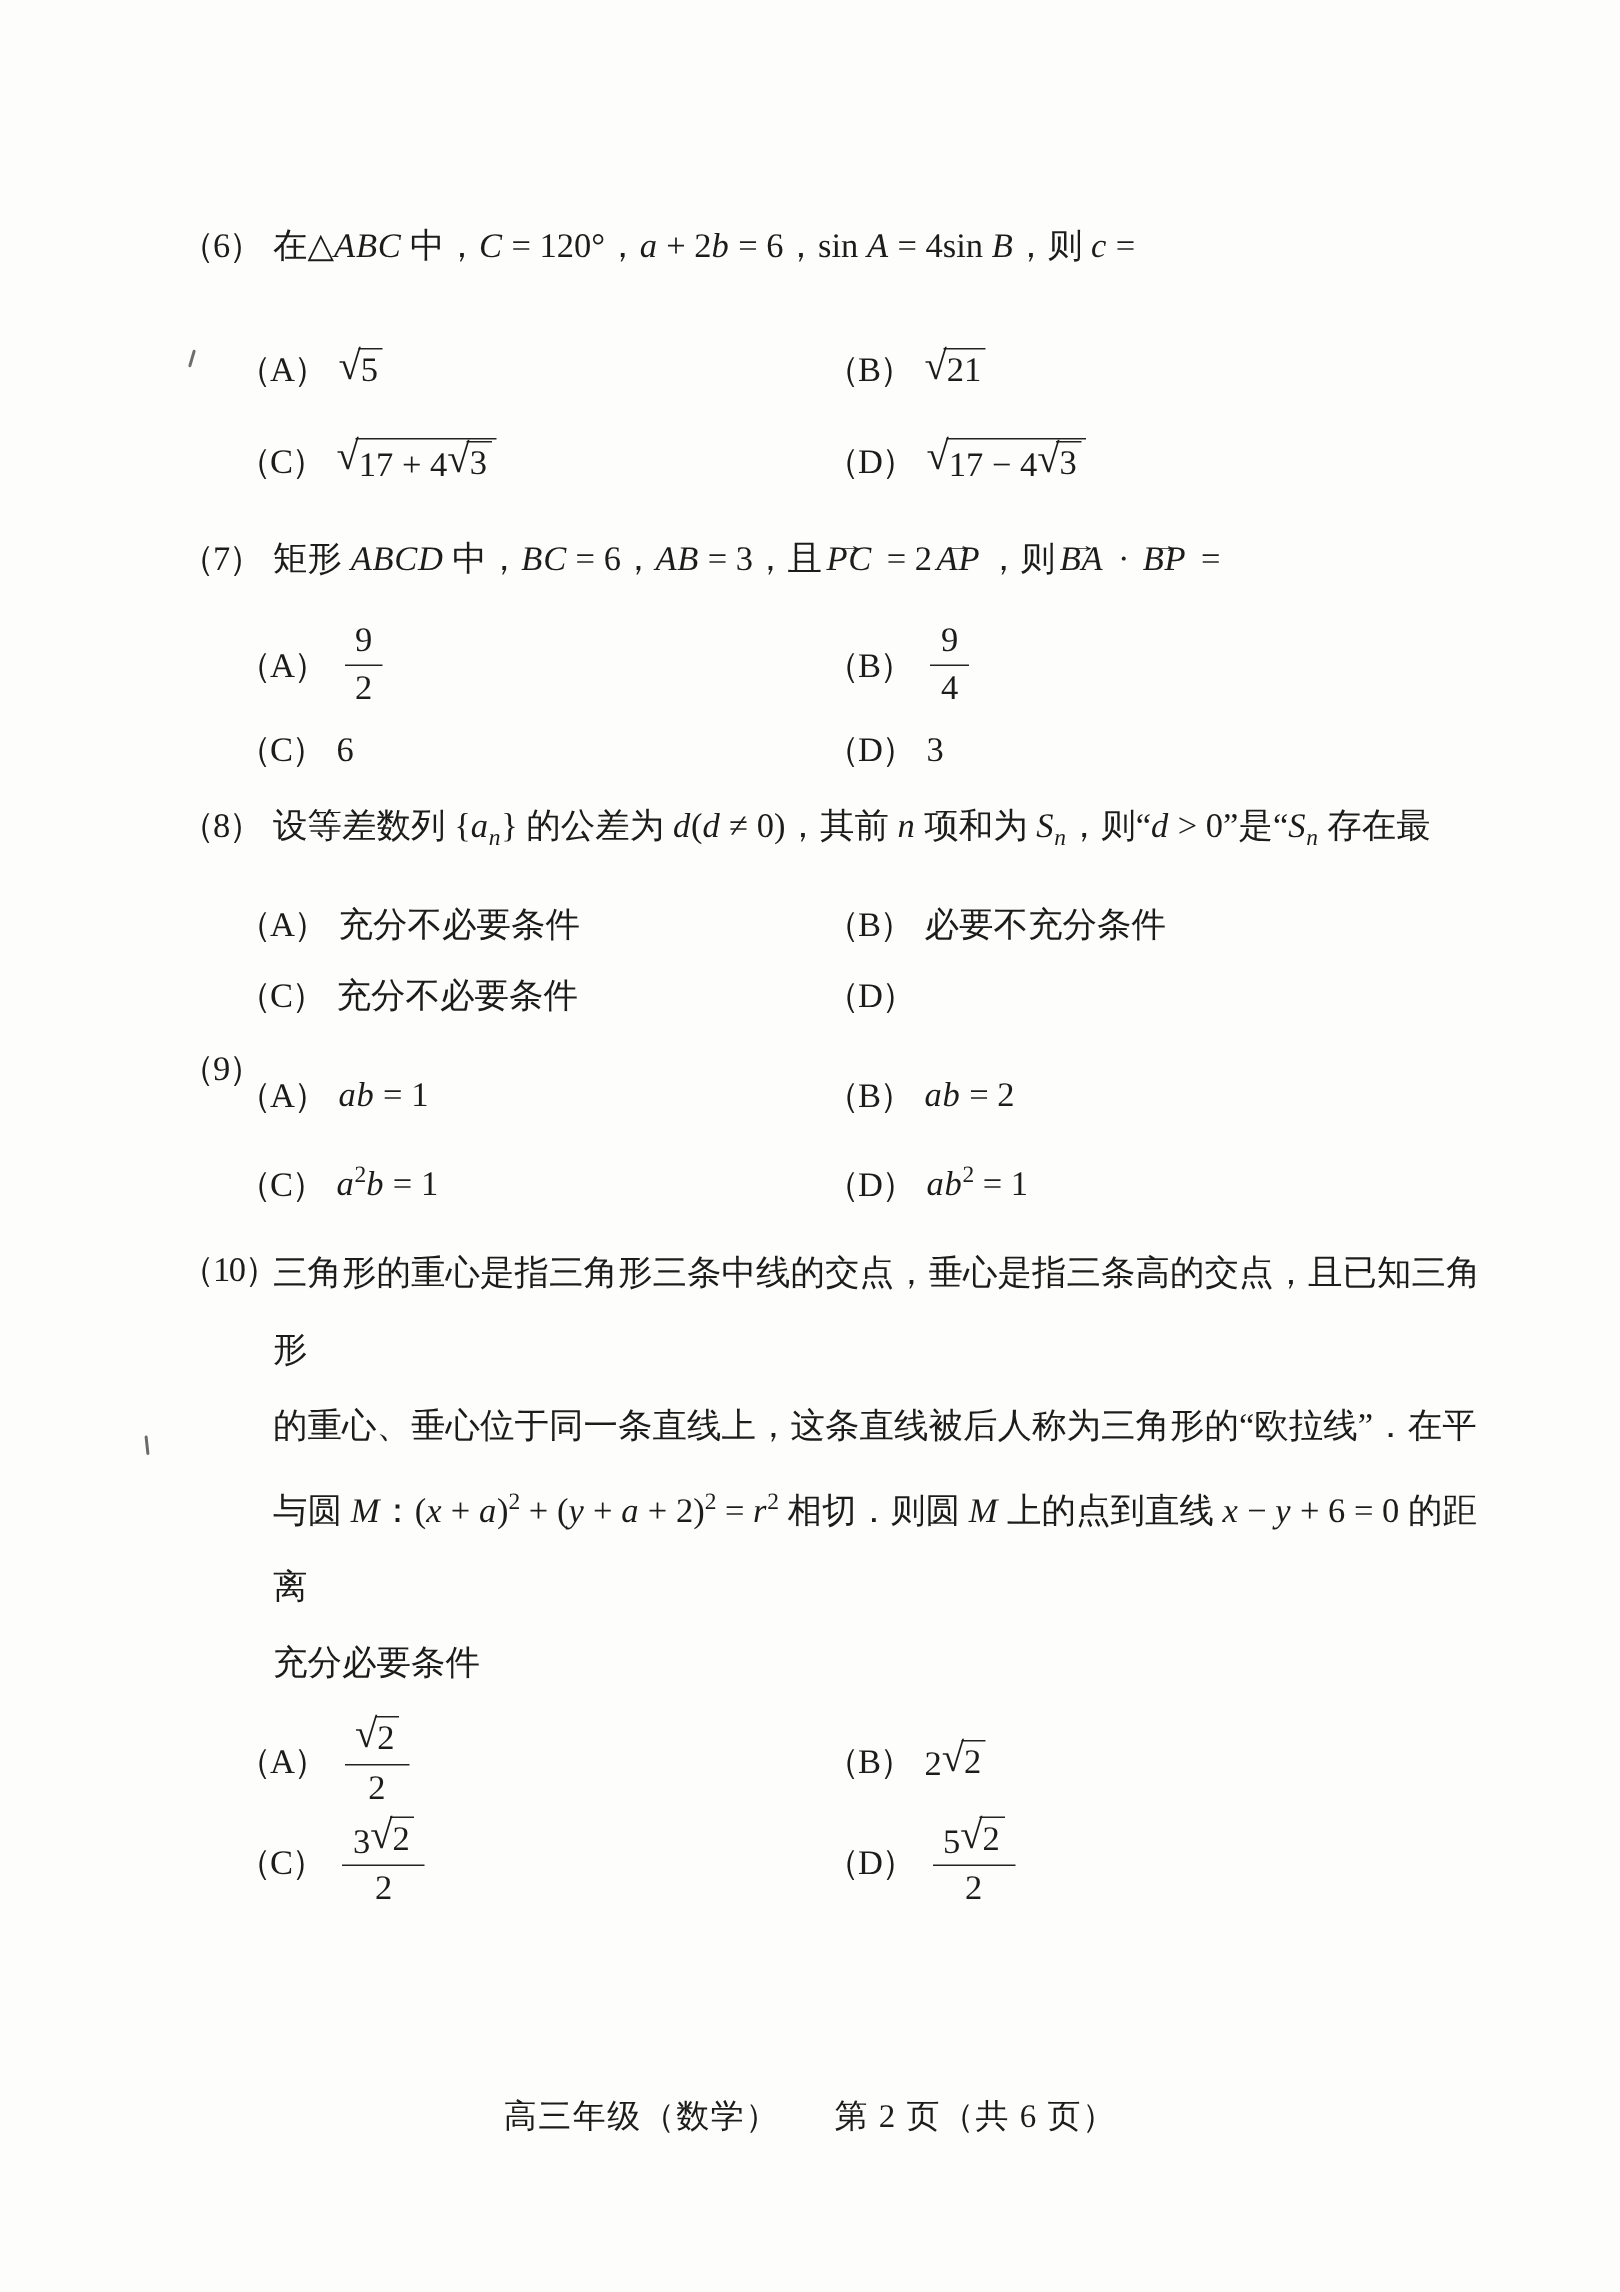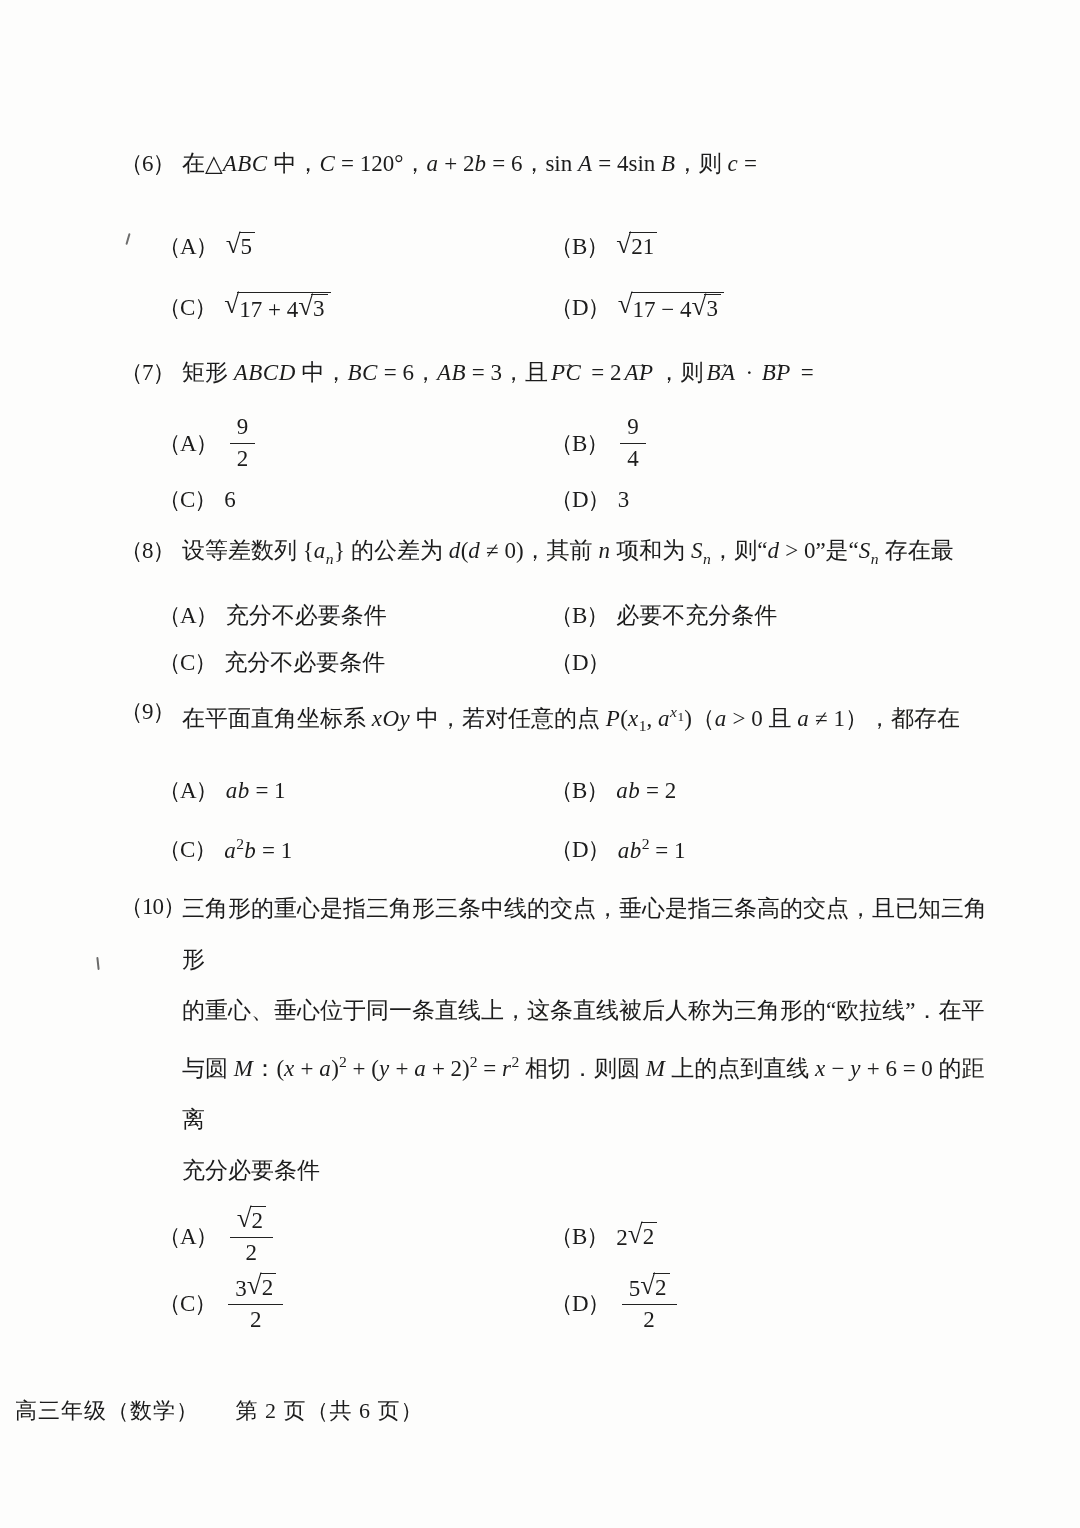--- a/index.html
+++ b/index.html
@@ -55,21 +55,21 @@
 
   .vec { position:relative; display:inline-block; font-style:italic; margin:0 4px 0 3px; letter-spacing:0.5px;font-family:Liberation Serif, serif; }
   .vec::after {
     content:"\2192"; position:absolute; left:50%; top:-0.66em;
     transform:translateX(-50%) scaleX(1.7);
     font-size:0.6em; font-style:normal;
   }
 
   .footer {
     position:absolute; left:0; right:0; top:1396px;
-    font-size:22px; letter-spacing:1px;
+    text-align:center; font-size:22px; letter-spacing:1px;
   }
   .footer span { margin:0 15px; }
 
   
   .artifact-1 { position:absolute; left:127px; top:233px; width:2px; height:12px; background:#4a4a4a; transform:rotate(16deg); border-radius:1px; opacity:0.8; }
   .artifact-2 { position:absolute; left:97px; top:957px; width:2px; height:13px; background:#3a3a3a; transform:rotate(-6deg); border-radius:1px; opacity:0.75; }
 </style>
 </head>
 <body>
 
@@ -176,21 +176,20 @@
           <span class="opt-label">（D）</span>
         </div>
       </div>
     </div>
   </section>
 
   <section class="question q9">
     <div class="qnum">（9）</div>
     <div class="qbody">
       <div class="stem">
-        <div class="stem-line">在平面直角坐标系 <i>xOy</i> 中，若对任意的点 <i>P</i>(<i>x</i><sub>1</sub>, <i>a</i><sup><i>x</i><sub>1</sub></sup>)（<i>a</i> &gt; 0 且 <i>a</i> ≠ 1），都存在</div>
       </div>
       <div class="opts">
         <div class="opt">
           <span class="opt-label">（A）</span>
           <span class="opt-formula"><i>ab</i> = 1</span>
         </div>
         <div class="opt">
           <span class="opt-label">（B）</span>
           <span class="opt-formula"><i>ab</i> = 2</span>
         </div>

